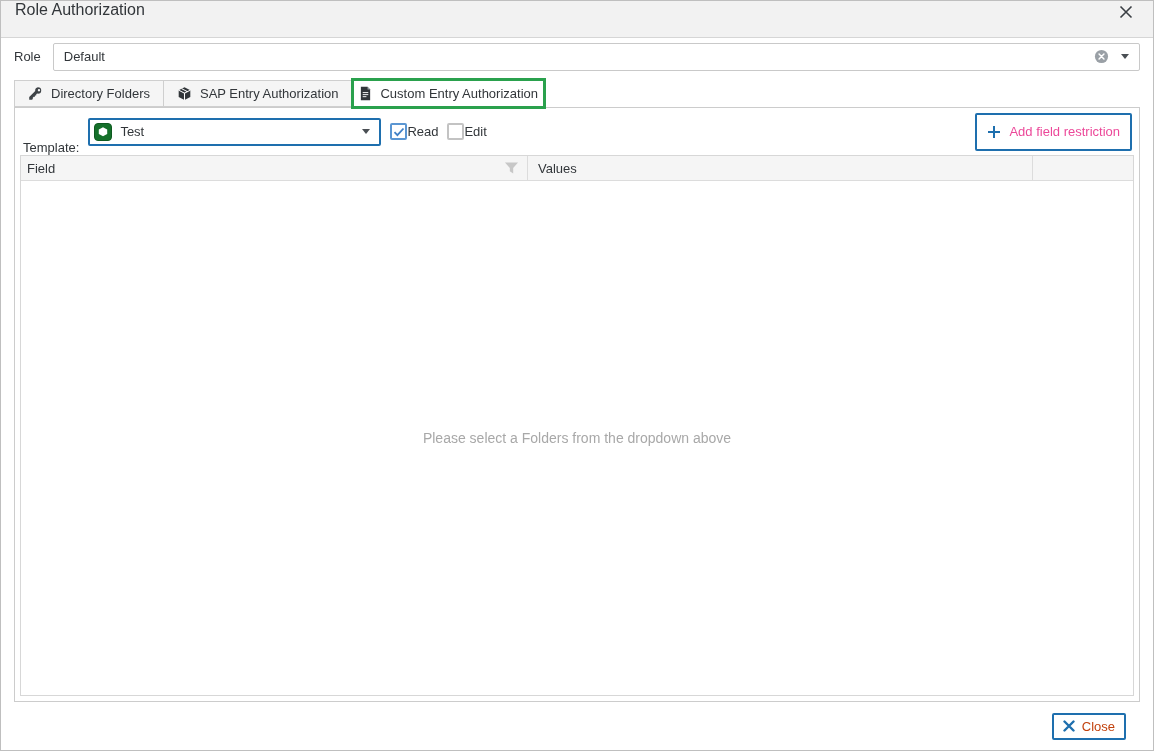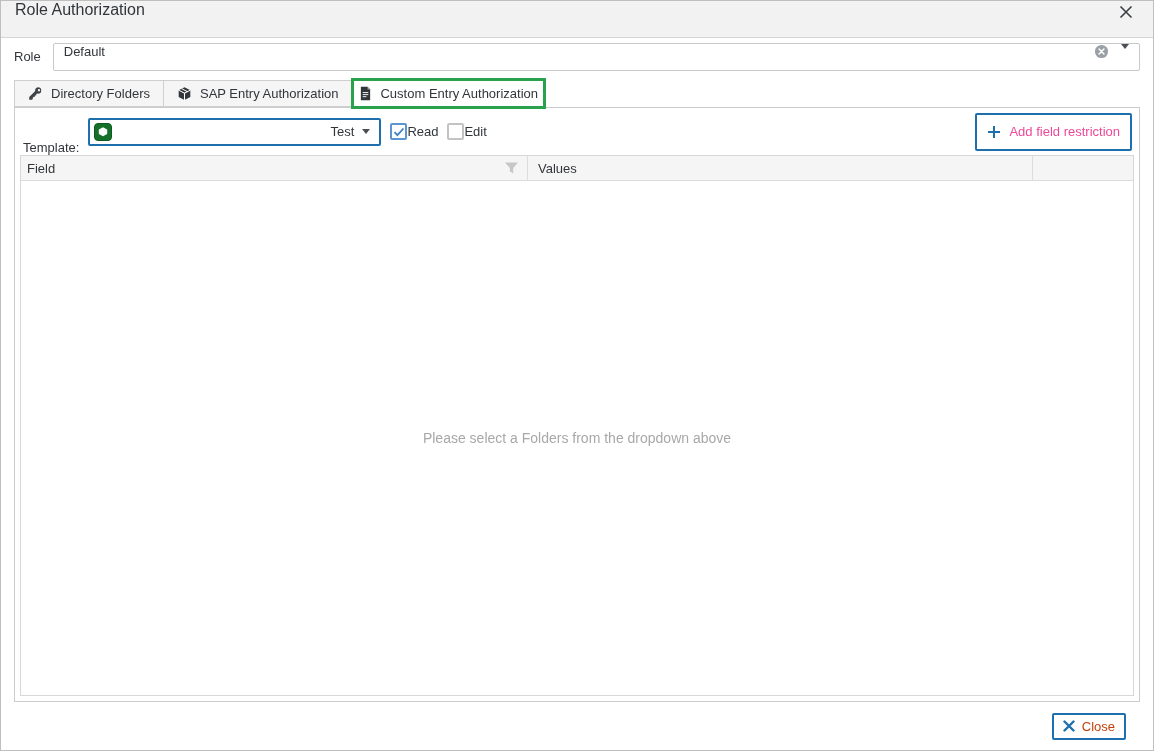--- a/index.html
+++ b/index.html
@@ -30,21 +30,21 @@
   .role-row {
     flex: 0 0 37px;
     display: flex; align-items: center;
     padding: 4px 13px 4px 13px; gap: 12px;
   }
   .role-label { font-size: 13px; color: #32363a; }
   .role-input {
     flex: 1; height: 28px;
     border: 1px solid #c9c9c9; border-radius: 2px;
     background: #fff;
-    display: flex; align-items: flex-start;
+    display: flex; align-items: center;
     padding: 0 10px; gap: 12px;
     font-size: 13px;
   }
   .role-value { flex: 1; }
   .clear-btn { display: flex; align-items: center; cursor: pointer; }
   .caret {
     width: 0; height: 0;
     border-left: 4px solid transparent; border-right: 4px solid transparent;
     border-top: 5px solid #4a4f54;
   }
@@ -82,21 +82,21 @@
     padding: 0 7px 0 8px; gap: 9px;
   }
   .toolbar-label { font-size: 13px; margin-top: 32px; }
   .template-select {
     width: 293px; height: 28px;
     border: 2px solid #1e6fae; border-radius: 2px;
     display: flex; align-items: center;
     padding: 0 9px 0 4px; gap: 8px;
     font-size: 13px; background: #fff; cursor: pointer;
   }
-  .template-select .sel-text { flex: 1; text-align: right; }
+  .template-select .sel-text { flex: 1; }
   .checkbox-group { display: flex; align-items: center; }
   .checkbox {
     width: 17px; height: 17px;
     border: 2px solid #c3c3c3; border-radius: 2px;
     background: #fff; display: flex; align-items: center; justify-content: center;
     cursor: pointer;
   }
   .checkbox svg { visibility: hidden; }
   .checkbox.checked { border-color: #5b96d2; }
   .checkbox.checked svg { visibility: visible; }

